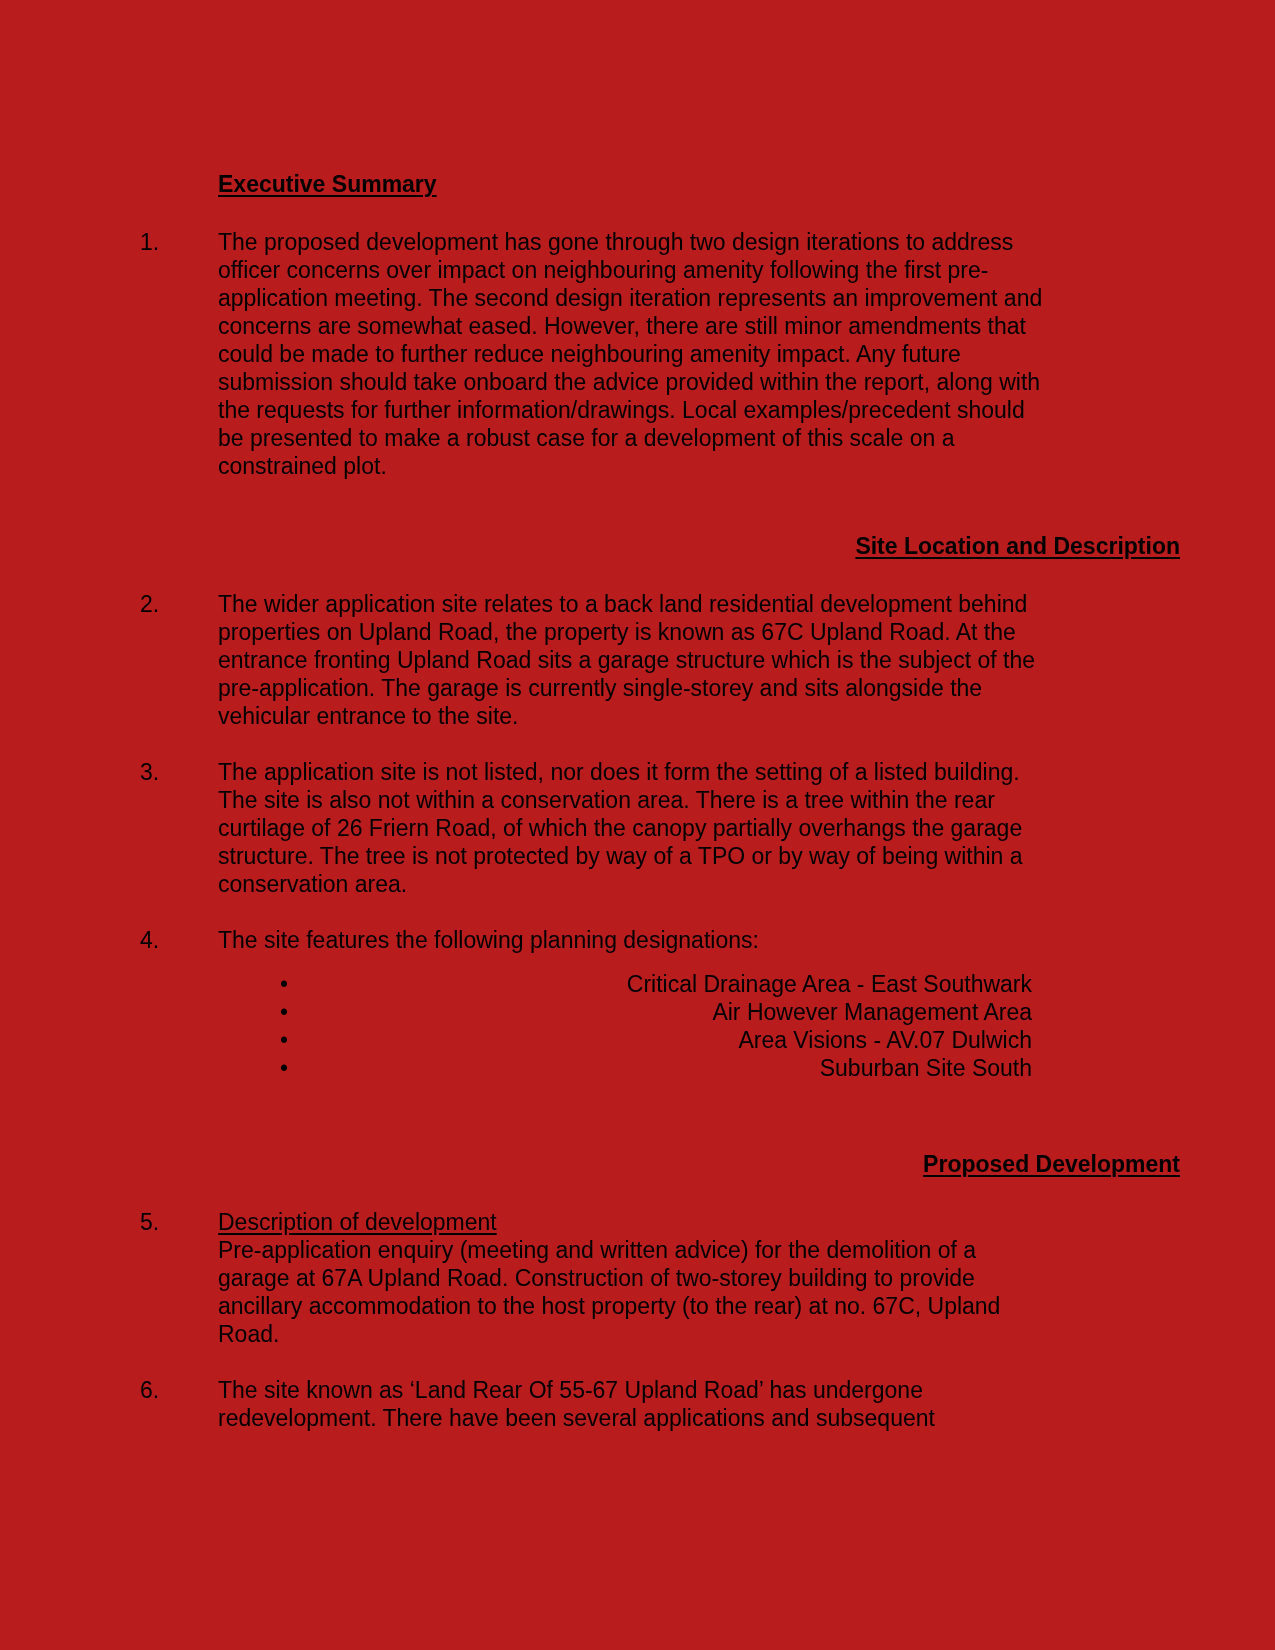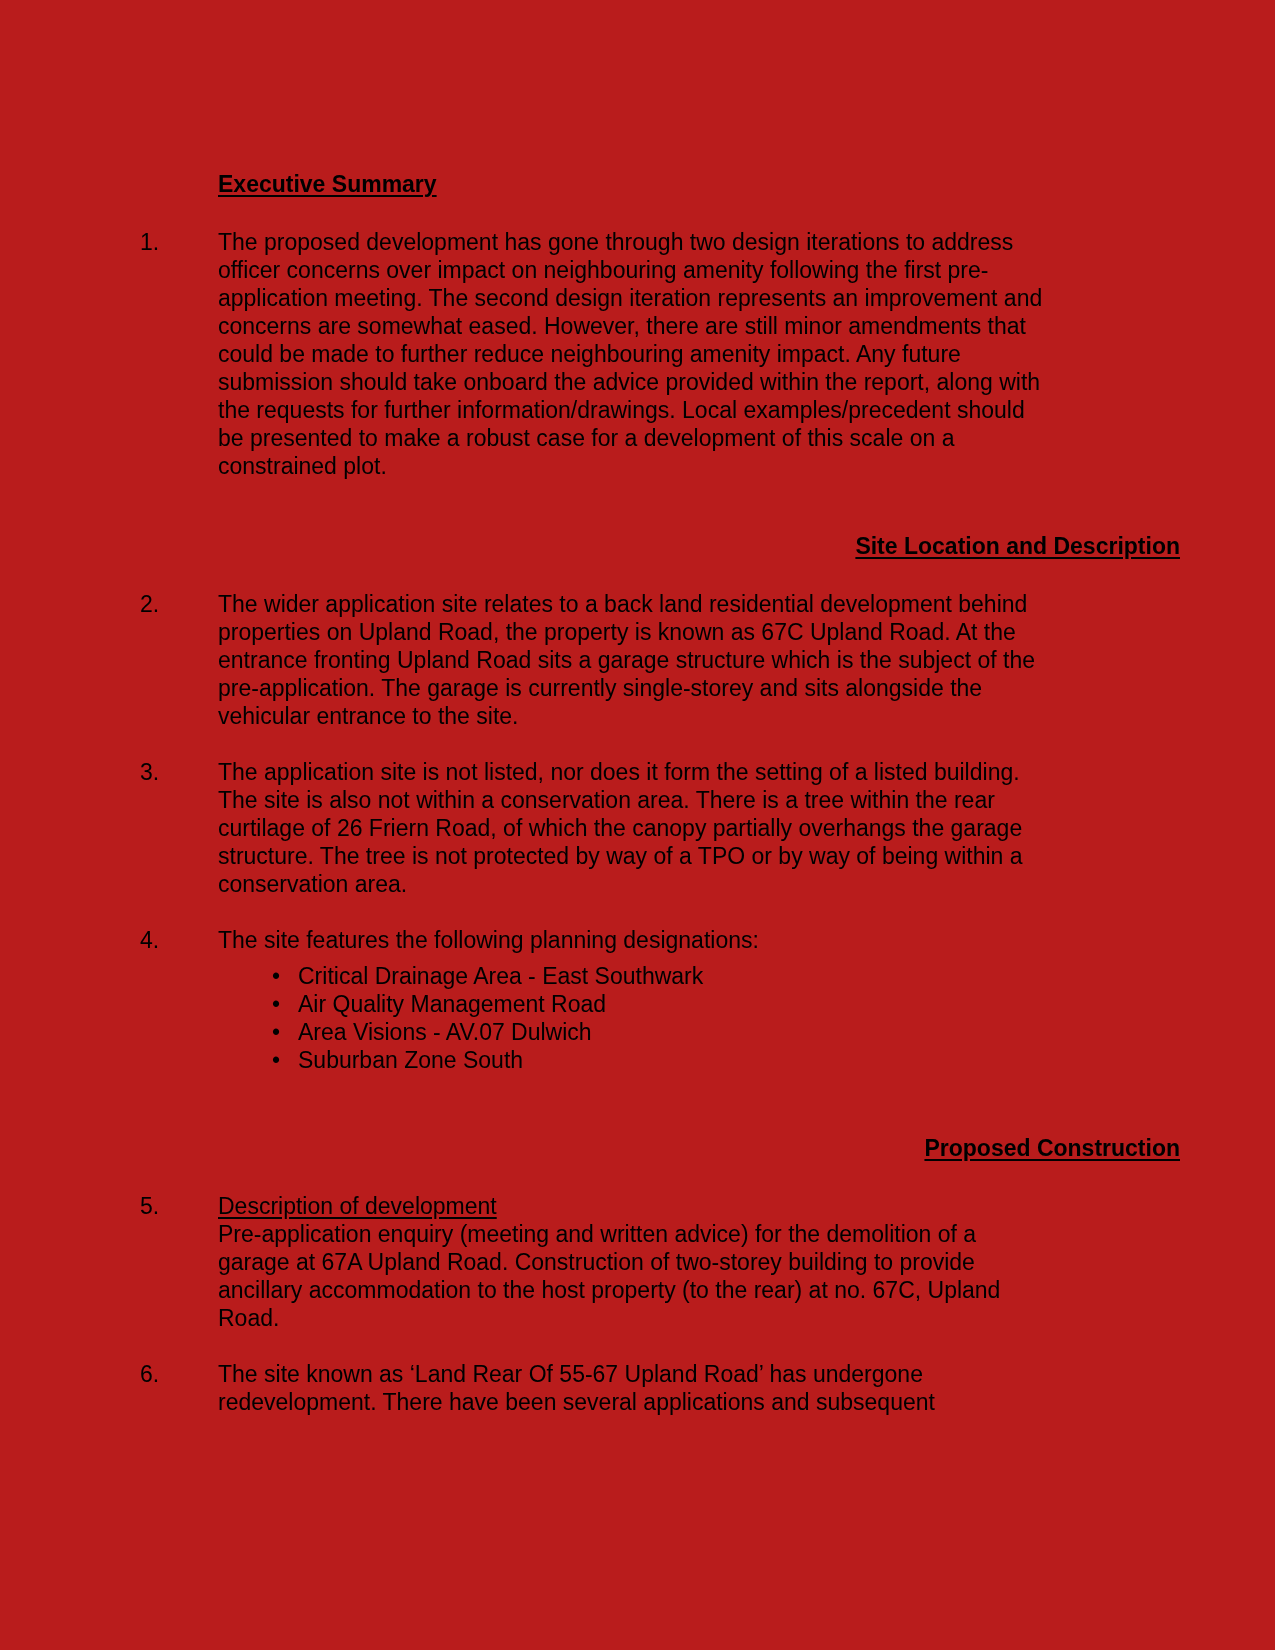--- a/index.html
+++ b/index.html
@@ -44,23 +44,24 @@
   }
   .para .body {
     width: 830px;
     max-width: 830px;
   }
   .subhead {
     text-decoration: underline;
     text-underline-offset: 3px;
   }
   ul.bullets {
-    margin: 8px;
+    margin: 16px;
     padding: 0;
     list-style: none;
+    text-align: right;
   }
   ul.bullets li {
     position: relative;
     padding-left: 72px;
   }
   ul.bullets li::before {
     content: "\2022";
     position: absolute;
     left: 46px;
     top: 0;
@@ -92,30 +93,30 @@
       <div class="num">3.</div>
       <div class="body">The application site is not listed, nor does it form the setting of a listed building. The site is also not within a conservation area. There is a tree within the rear curtilage of 26 Friern Road, of which the canopy partially overhangs the garage structure. The tree is not protected by way of a TPO or by way of being within a conservation area.</div>
     </div>
 
     <div class="para">
       <div class="num">4.</div>
       <div class="body">
         <div>The site features the following planning designations:</div>
         <ul class="bullets">
           <li>Critical Drainage Area - East Southwark</li>
-          <li>Air Quality Management Road</li>
+          <li>Air However Management Area</li>
           <li>Area Visions - AV.07 Dulwich</li>
-          <li>Suburban Zone South</li>
+          <li>Suburban Site South</li>
         </ul>
       </div>
     </div>
   </div>
 
   <div class="section">
-    <h2 class="heading">Proposed Construction</h2>
+    <h2 class="heading">Proposed Development</h2>
 
     <div class="para">
       <div class="num">5.</div>
       <div class="body">
         <div class="subhead">Description of development</div>
         <div>Pre-application enquiry (meeting and written advice) for the demolition of a garage at 67A Upland Road. Construction of two-storey building to provide ancillary accommodation to the host property (to the rear) at no. 67C, Upland Road.</div>
       </div>
     </div>
 
     <div class="para">

